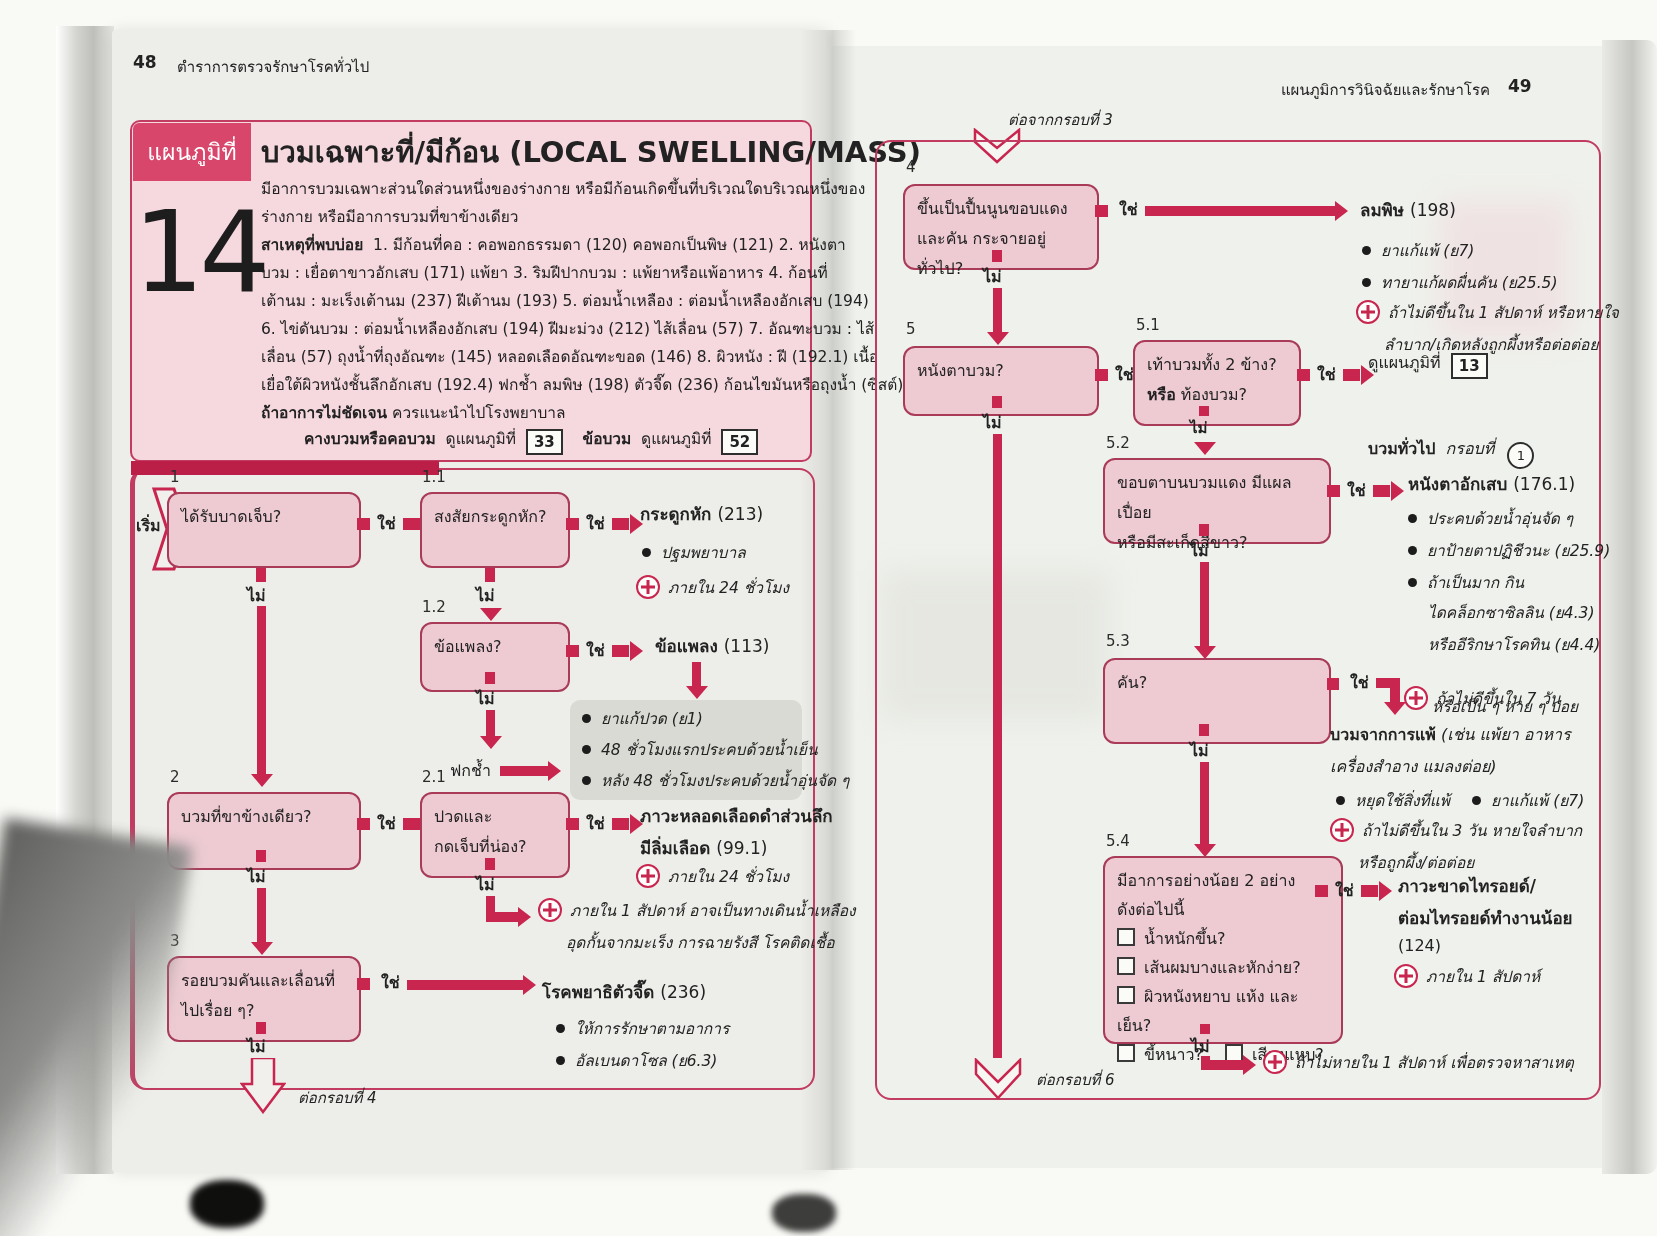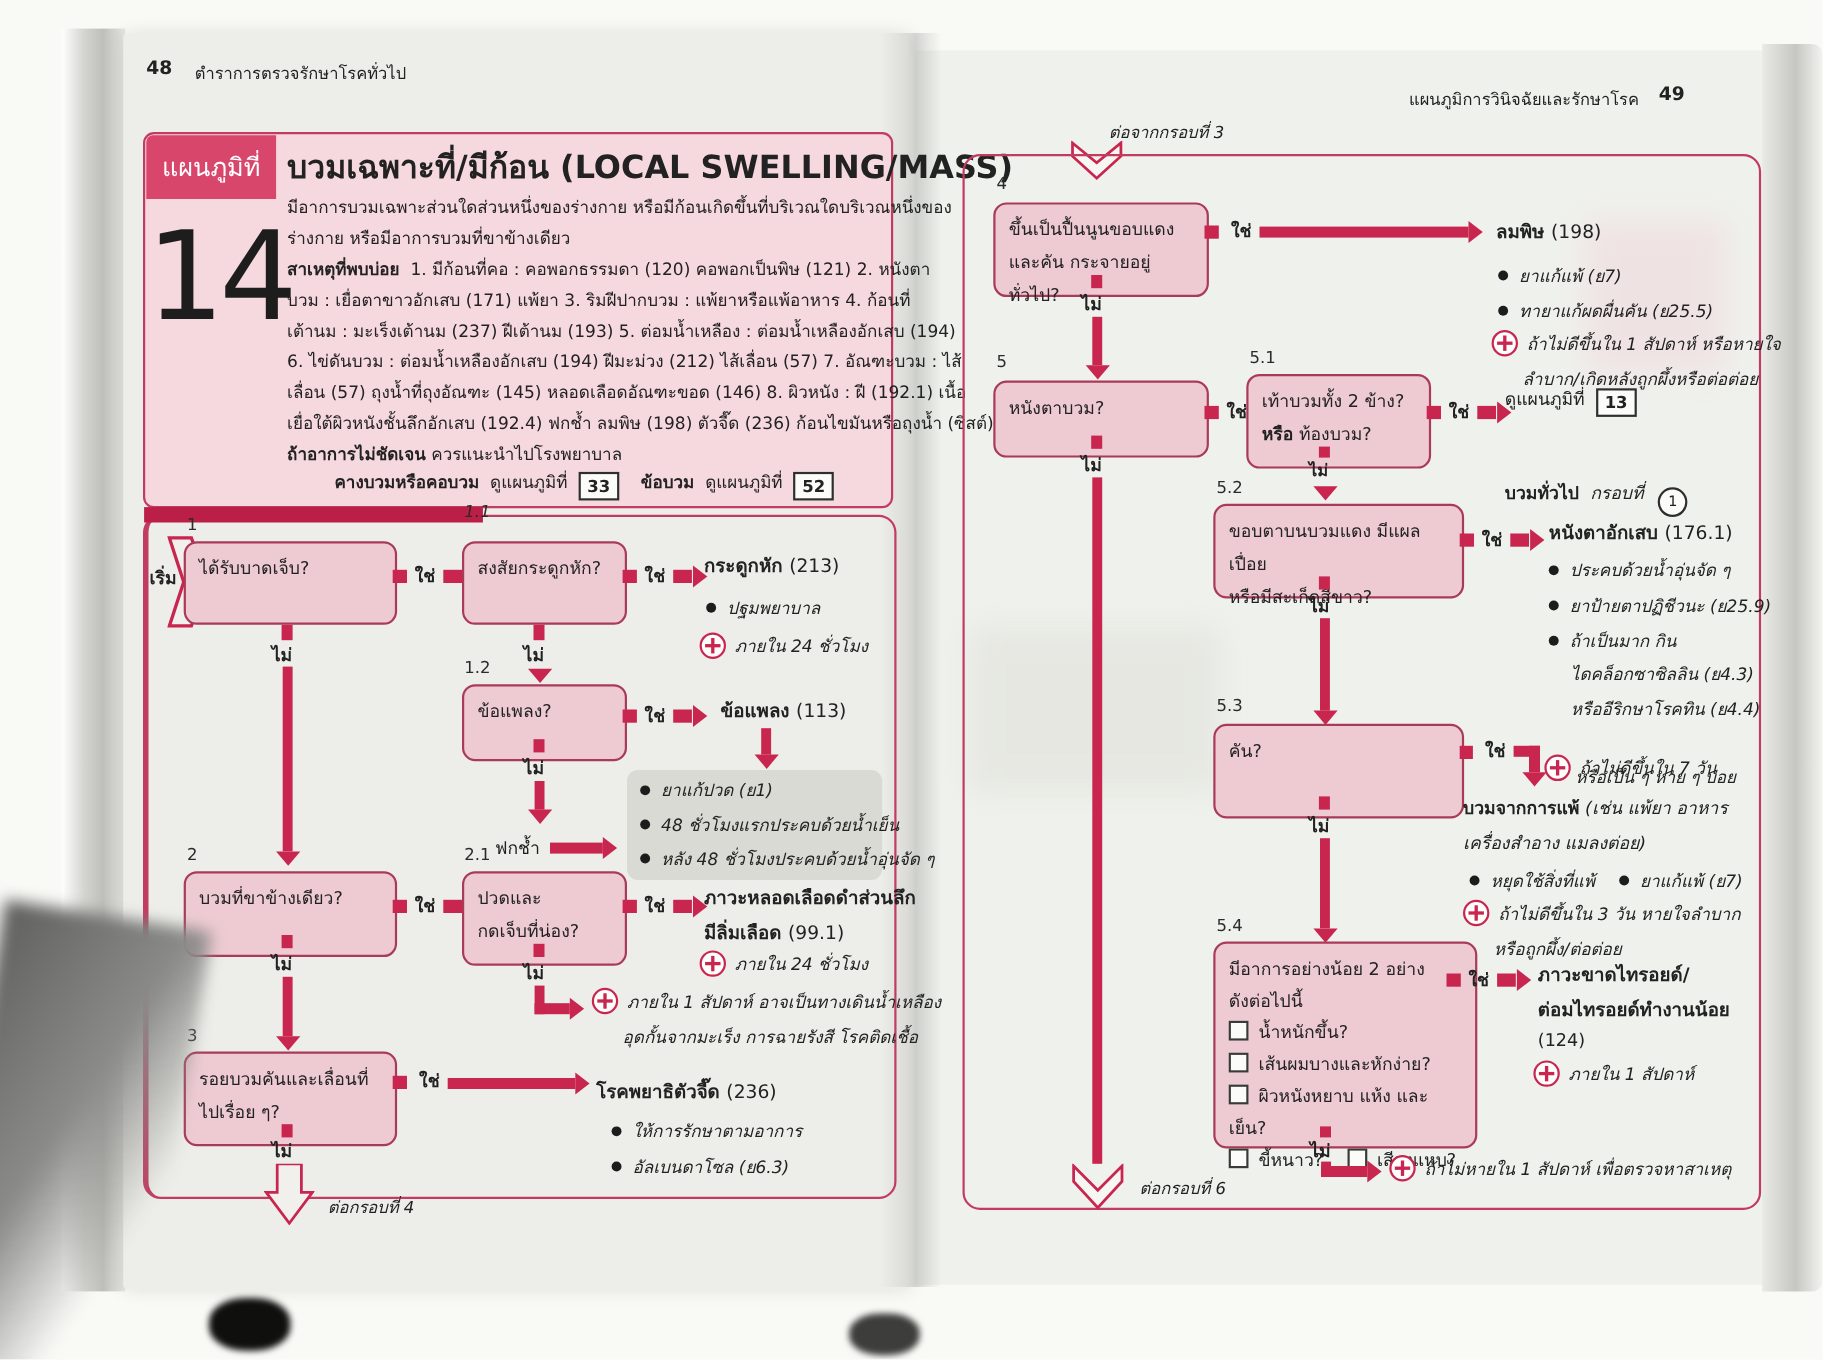--- a/index.html
+++ b/index.html
@@ -135,21 +135,21 @@
   <div class="qbox" style="left:167px;top:492px;width:166px;height:56px;">
       <div>ได้รับบาดเจ็บ?</div>
     </div>
   <div class="yes-link" style="left:357px;top:511px;">
     <span class="stub2"></span>
     <span class="lab">ใช่</span>
     <span class="arrbody"></span>
     <span class="arrhead"></span>
   </div>
 
-  <div class="numlab" style="left:422px;top:456px;font-style:italic;">1.1</div>
+  <div class="numlab" style="left:422px;top:468px;">1.1</div>
   <div class="qbox" style="left:420px;top:492px;width:122px;height:56px;">
       <div>สงสัยกระดูกหัก?</div>
     </div>
   <div class="yes-link" style="left:566px;top:511px;">
     <span class="stub2"></span>
     <span class="lab">ใช่</span>
     <span class="arrbody"></span>
     <span class="arrhead"></span>
   </div>
 

